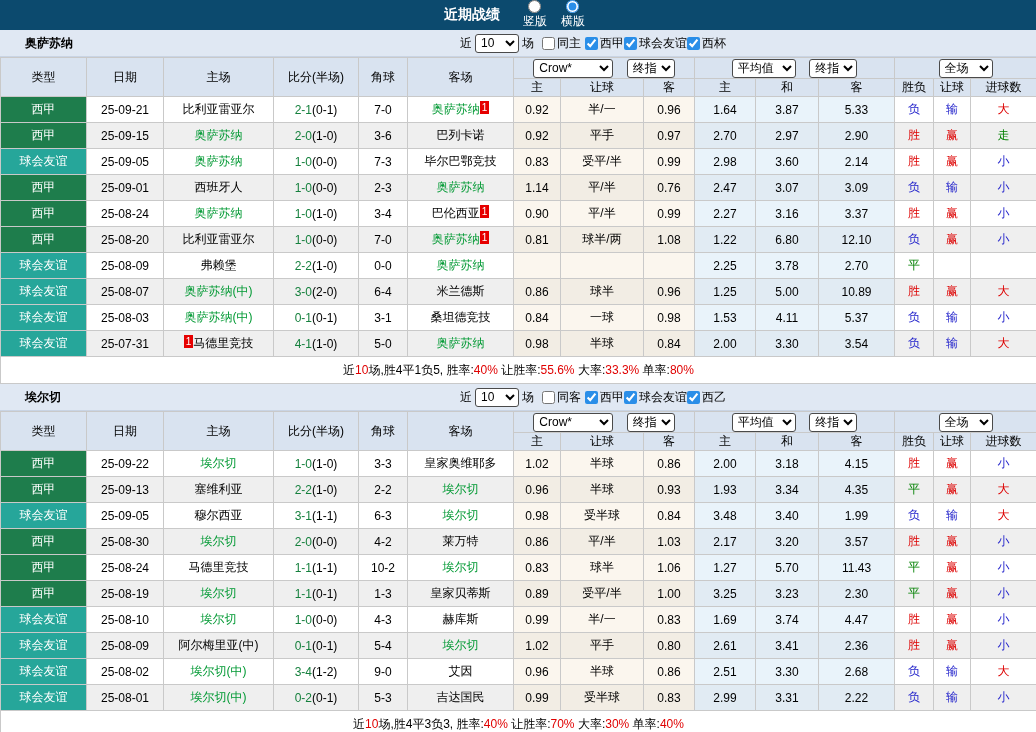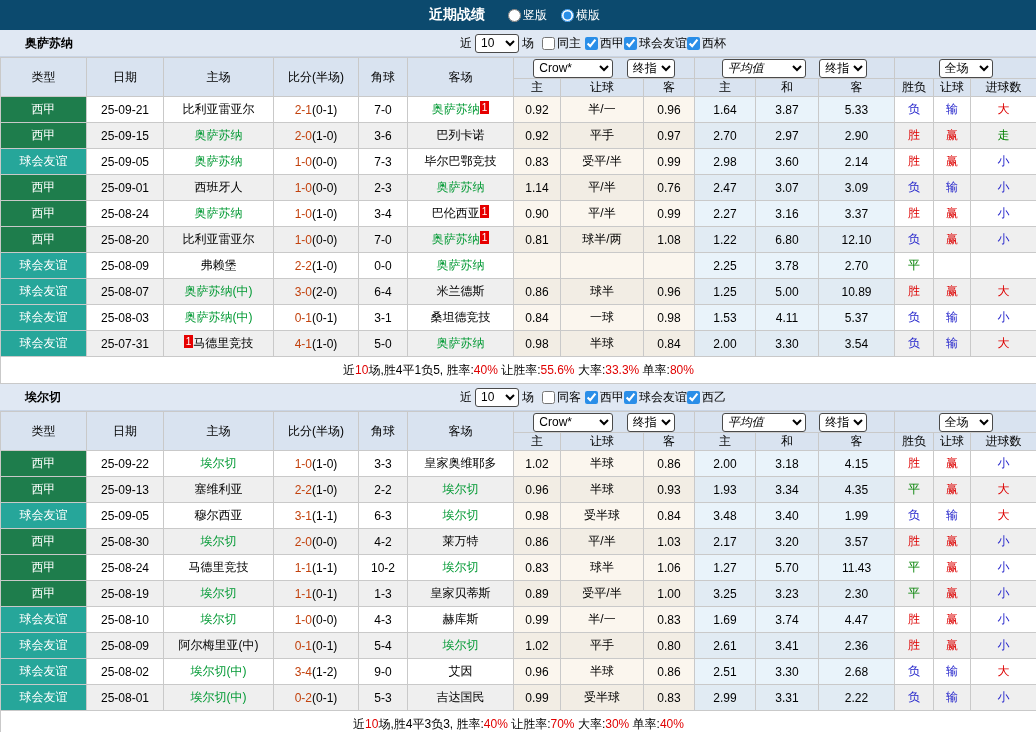--- a/index.html
+++ b/index.html
@@ -3,47 +3,47 @@
 <meta charset="utf-8">
 <style>
   * { box-sizing: border-box; }
   body { margin:0; width:1036px; background:#fff; color:#000;
          font-family:"Liberation Sans","DejaVu Sans",sans-serif; font-size:12px; }
   input { accent-color:#2a8ee8; margin:0 2px 0 0; width:13px; height:13px; vertical-align:middle; }
   select { font-family:inherit; font-size:12px; height:19px; background:#fff;
            border:1px solid #4a4a4a; border-radius:3px; padding:0 1px; }
   .topbar { height:30px; background:#0c4a6e; display:flex; align-items:center; justify-content:center; color:#fff; }
   .topbar .title { font-size:14px; font-weight:bold; margin-right:16px; }
-  .topbar label { display:flex; align-items:center; margin:0 7px; font-size:12px; cursor:default; }
+  .topbar label { display:flex; align-items:center; margin:0 7px; font-size:12px; cursor:default;flex-direction:column; }
   .filter-row { height:27px; background:#e0e8f3; position:relative; display:flex;
                 align-items:center; justify-content:center; border-bottom:1px solid #c9d4e4; }
   .team-name { position:absolute; left:25px; font-weight:bold; }
   .filter-controls { display:flex; align-items:center; margin-left:150px; }
   .filter-controls .sel-count { width:44px; margin:0 3px; }
   .filter-controls label { display:flex; align-items:center; }
   .lbl-same { margin-left:8px; margin-right:4px; }
   table { width:1036px; table-layout:fixed; border-collapse:collapse;padding-left:28px; }
   th, td { border:1px solid #c9c9c9; text-align:center; padding:0; overflow:hidden;
            white-space:nowrap; font-weight:normal; }
   thead th { background:#d9e3f0; }
   .hrow1 th { height:21px; }
   .hrow2 th { height:18px; }
   .selcell select { margin:0 5px; vertical-align:middle; }
   .sel-company { width:80px; } .sel-final { width:48px; }
-  .sel-avg { width:84px;font-style:italic; } .sel-scope { width:54px; }
+  .sel-avg { width:64px; } .sel-scope { width:54px; }
   tbody tr { height:26px; }
   tbody tr:nth-child(even) td { background:#efefef; }
   tbody td.odds { background:#fbf6ee; }
   tbody tr:nth-child(even) td.odds { background:#f2ede4; }
   tbody td.avg { background:#e9f3fa; }
   tbody tr:nth-child(even) td.avg { background:#e1ebf3; }
   td.league { color:#fff; }
   tbody tr td.league { background-clip:padding-box; }
   .focus { color:#009933; }
-  .ft { color:#c2410c; }
+  .ft { color:#15803d; }
   .badge { display:inline-block; background:#e60000; color:#fff; font-size:10px; line-height:13px;
            padding:0 2px; vertical-align:2px; }
   tfoot td { height:27px; background:#fff; border:1px solid #c9c9c9; text-align:center; }
   .red { color:#e00000; }
 </style>
 </head>
 <body>
 
 <div class="topbar">
   <span class="title">近期战绩</span>

